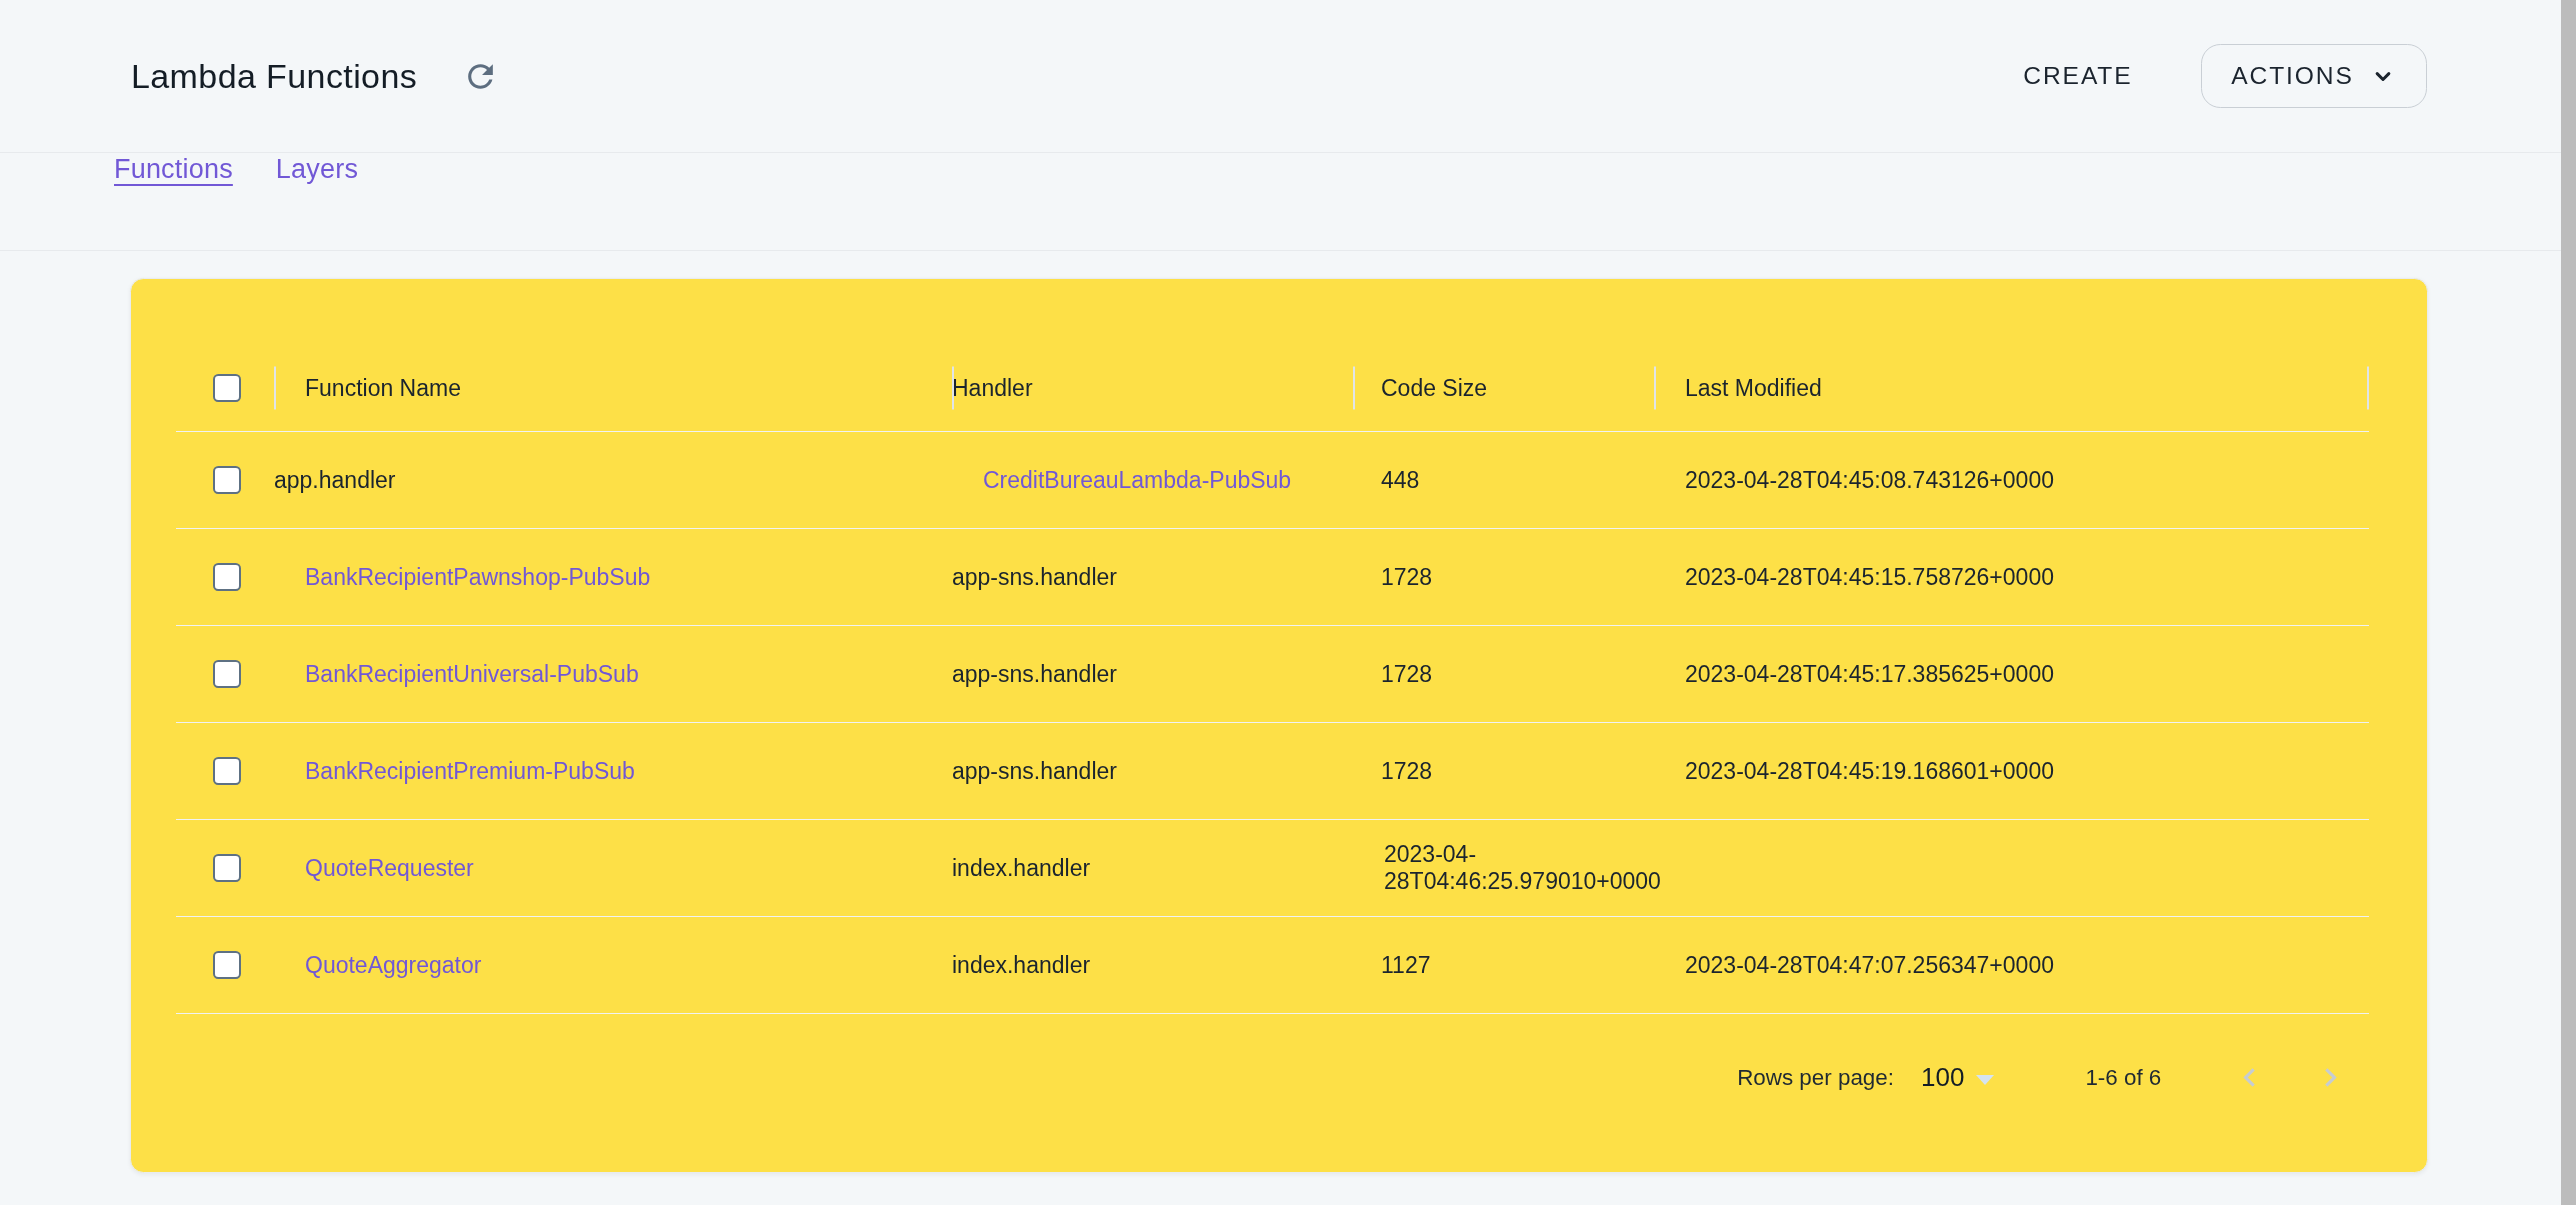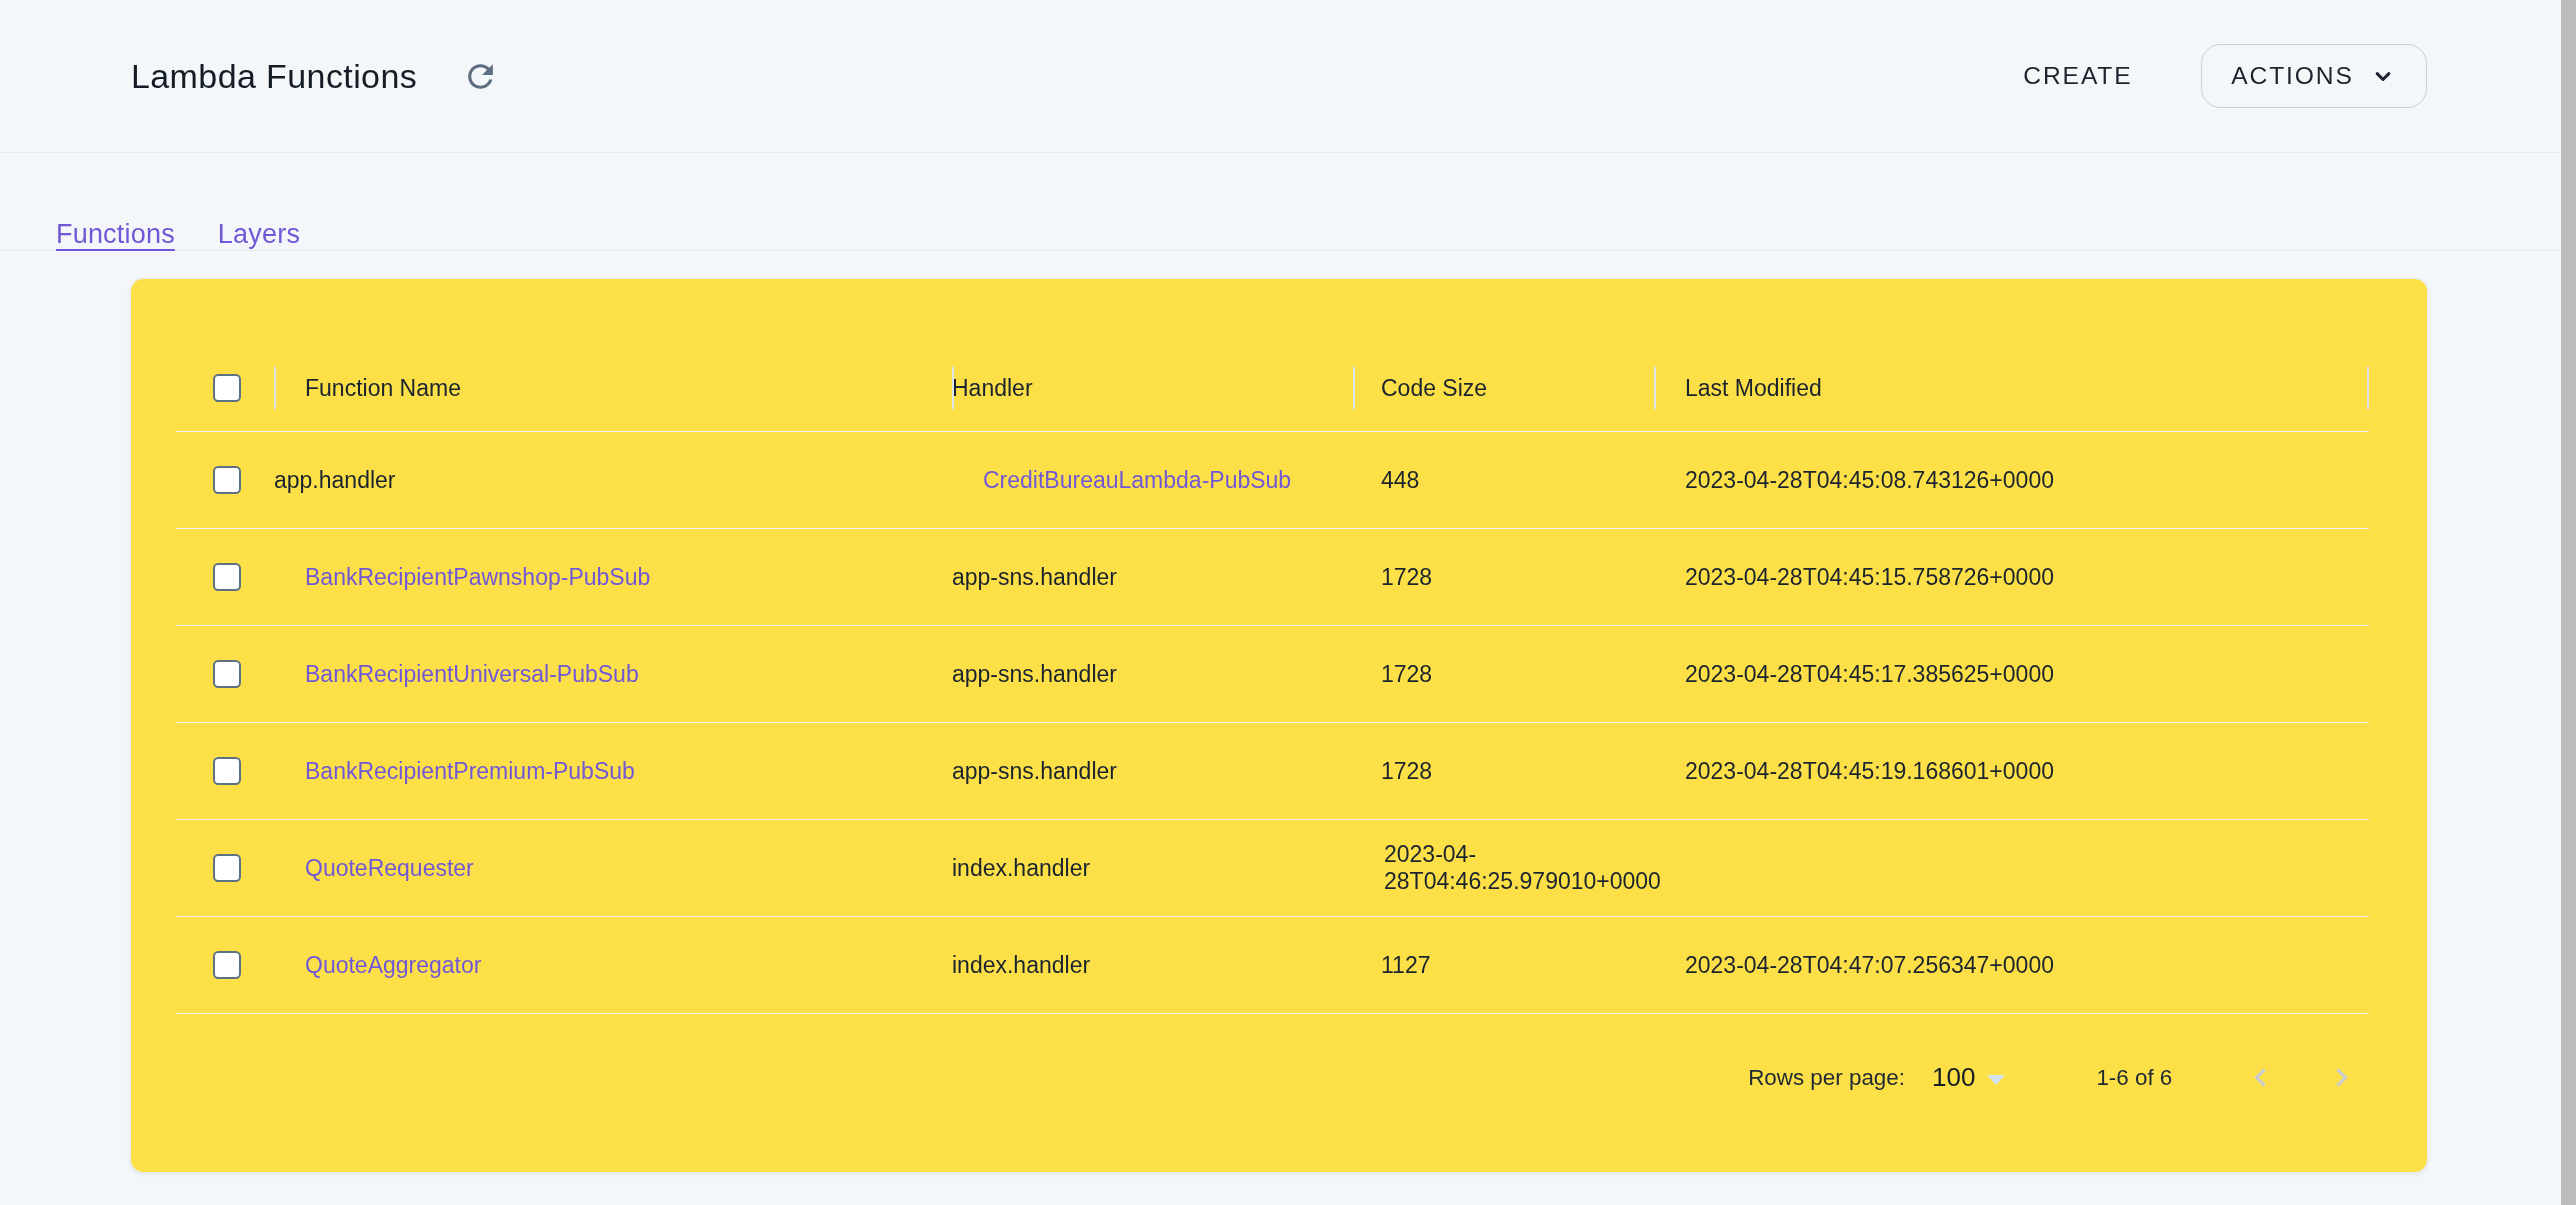--- a/index.html
+++ b/index.html
@@ -40,21 +40,21 @@
     min-width:226px; height:64px;
     background:transparent; border:1.5px solid #c9cfd5; border-radius:19.4px;
     cursor:pointer; font-family:inherit; font-size:24.6px; font-weight:500;
     letter-spacing:1.9px; color:#1b242e; padding:0 27px; gap:15px;
   }
   .actions-btn svg { width:28px; height:28px; stroke:#1b242e; fill:none; stroke-width:2.6; }
 
   
   .tab-bar {
     position:absolute; top:154px; left:0; width:2561px; height:97px;
-    display:flex; align-items:flex-end; padding-left:56px; gap:43px;
+    display:flex; align-items:flex-start; padding-left:114px; gap:43px;
     border-bottom:1.5px solid #e7eaed;
   }
   .tab { font-size:27px; color:#7158d6; cursor:pointer; letter-spacing:0.2px; }
   .tab.active { text-decoration:underline; text-underline-offset:6px; text-decoration-thickness:2.2px; }
 
   
   .card {
     position:absolute; left:130px; top:278px; width:2298px; height:895px;
     background:#fde047; border:0.7px solid #e9ecef; border-radius:13.4px;
     box-shadow:0 1.5px 4.5px rgba(25,39,52,0.06);
@@ -88,21 +88,21 @@
 
   .checkbox {
     width:28px; height:28px; border:2.2px solid #5e7183; border-radius:5.2px;
     background:#ffffff; cursor:pointer; display:inline-block;
   }
   .fn-link { color:#7158d6; text-decoration:none; cursor:pointer; }
   .body-text { color:#1b242e; }
 
   
   .grid-footer {
-    position:absolute; left:56px; top:750px; width:2193px; height:97px;
+    position:absolute; left:45px; top:750px; width:2193px; height:97px;
     display:flex; align-items:center; justify-content:flex-end;
     padding-right:18.7px;
   }
   .rpp-label { font-size:22.4px; color:#1f2933; }
   .rpp-select { display:flex; align-items:center; margin-left:27px; cursor:pointer; }
   .rpp-value { font-size:26px; color:#141d26; }
   .select-caret {
     width:0; height:0; margin-left:12px; margin-top:4.5px;
     border-left:9px solid transparent; border-right:9px solid transparent;
     border-top:10.4px solid #d5e3f0;

